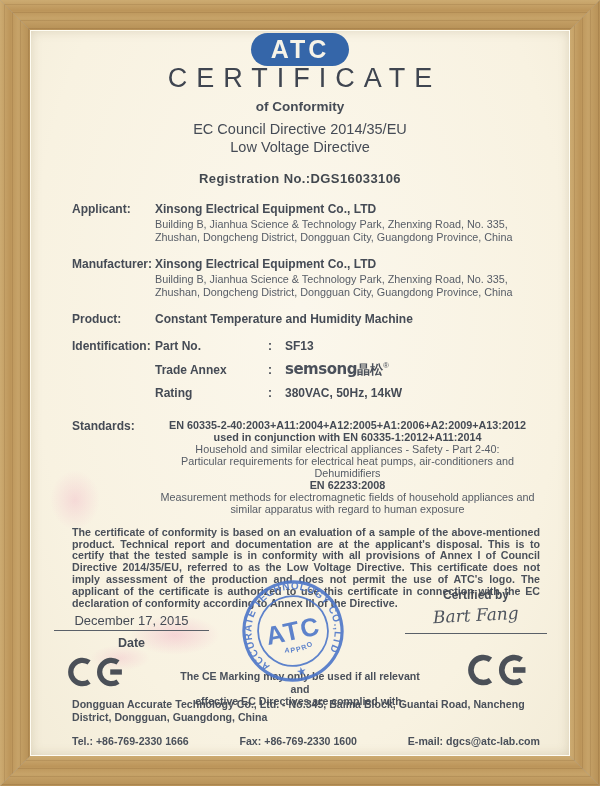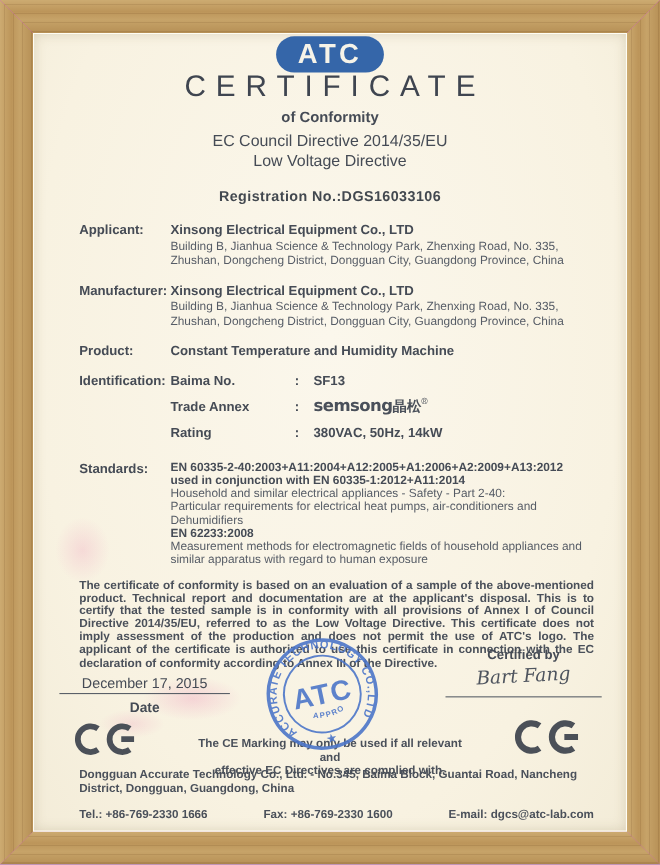--- a/index.html
+++ b/index.html
@@ -1,18 +1,18 @@
 <!DOCTYPE html>
 <html><head>
 <meta charset="utf-8">
 <style>
   * { margin:0; padding:0; box-sizing:border-box; }
   body { font-family:"Liberation Sans","DejaVu Sans",sans-serif; background:#888; }
 
-  .scene { position:relative; width:600px; height:786px; background:#d946ef; overflow:hidden; }
+  .scene { position:relative; width:600px; height:786px; background:#a3a3a3; overflow:hidden; }
 
   
   .frame { position:absolute; background-color:#ddc69c; }
   .frame-h { left:0; right:0; height:30px;
     background-image:
       linear-gradient(180deg,#ecdcb9 0%,#d9c093 35%,#e5d2ab 60%,#d2b98c 100%),
       repeating-linear-gradient(180deg, rgba(255,255,255,.28) 0 1px, rgba(0,0,0,0) 1px 4px, rgba(130,100,60,.14) 4px 5px, rgba(0,0,0,0) 5px 8px);
     background-blend-mode:multiply; }
   .frame-top { top:0; clip-path:polygon(0 0,100% 0,calc(100% - 30px) 100%,30px 100%); }
   .frame-bottom { bottom:0; clip-path:polygon(30px 0,calc(100% - 30px) 0,100% 100%,0 100%); }
@@ -56,21 +56,21 @@
   .prod-val { font-size:12px; font-weight:bold; color:#454b55; }
 
   .id-sub { display:grid; grid-template-columns:113px 17px 1fr; margin-bottom:7px; align-items:baseline; }
   .id-name { font-size:12px; font-weight:bold; color:#454b55; }
   .id-colon { font-size:12px; font-weight:bold; color:#454b55; }
   .id-val { font-size:12px; font-weight:bold; color:#454b55; }
   .brand { font-family:"DejaVu Sans",sans-serif; font-size:15px; font-weight:bold; letter-spacing:-.5px; color:#4a505a; }
   .brand-cn { font-size:13px; font-weight:bold; color:#4a505a; }
   .reg-mark { font-size:8px; vertical-align:super; color:#4a505a; }
 
-  .std-lines { font-size:10.8px; line-height:12px; color:#565c66; }
+  .std-lines { font-size:10.8px; line-height:12px; color:#565c66;text-align:center; }
   .std-b { font-weight:bold; color:#454b55; }
 
   .declaration { margin-top:11px; font-size:10.7px; line-height:11.9px; font-weight:bold;
     text-align:justify; color:#4a505a; }
 
   
   .stamp { position:absolute; left:210px; top:548px; width:106px; height:106px; opacity:.9; z-index:2; }
 
   .certified { position:absolute; left:375px; top:558px; width:142px; text-align:center; }
   .certified .cap { font-size:12px; font-weight:bold; color:#454b55; }
@@ -140,21 +140,21 @@
 
       <div class="row row-product">
         <div class="lbl">Product:</div>
         <div class="prod-val">Constant Temperature and Humidity Machine</div>
       </div>
 
       <div class="row">
         <div class="lbl">Identification:</div>
         <div>
           <div class="id-sub">
-            <span class="id-name">Baima No.</span>
+            <span class="id-name">Part No.</span>
             <span class="id-colon">:</span>
             <span class="id-val">SF13</span>
           </div>
           <div class="id-sub">
             <span class="id-name">Trade Annex</span>
             <span class="id-colon">:</span>
             <span><span class="brand">semsong</span><span class="brand-cn">晶松</span><span class="reg-mark">®</span></span>
           </div>
           <div class="id-sub">
             <span class="id-name">Rating</span>

